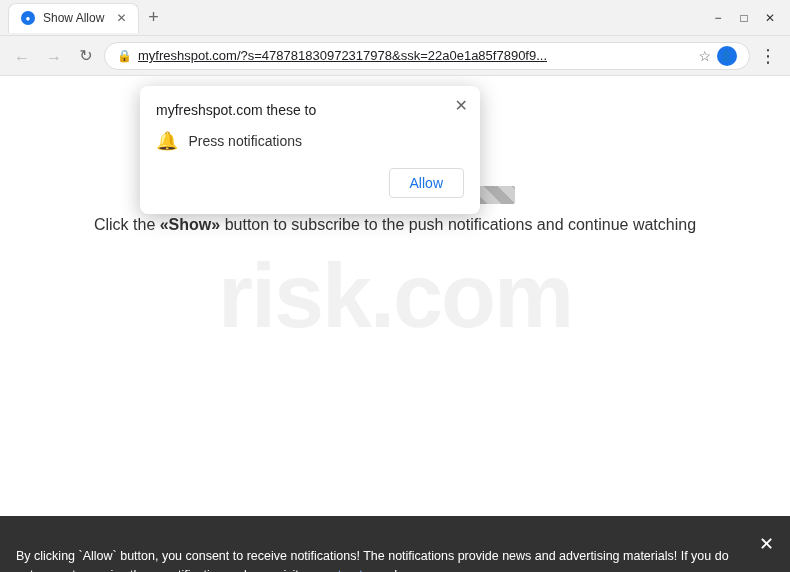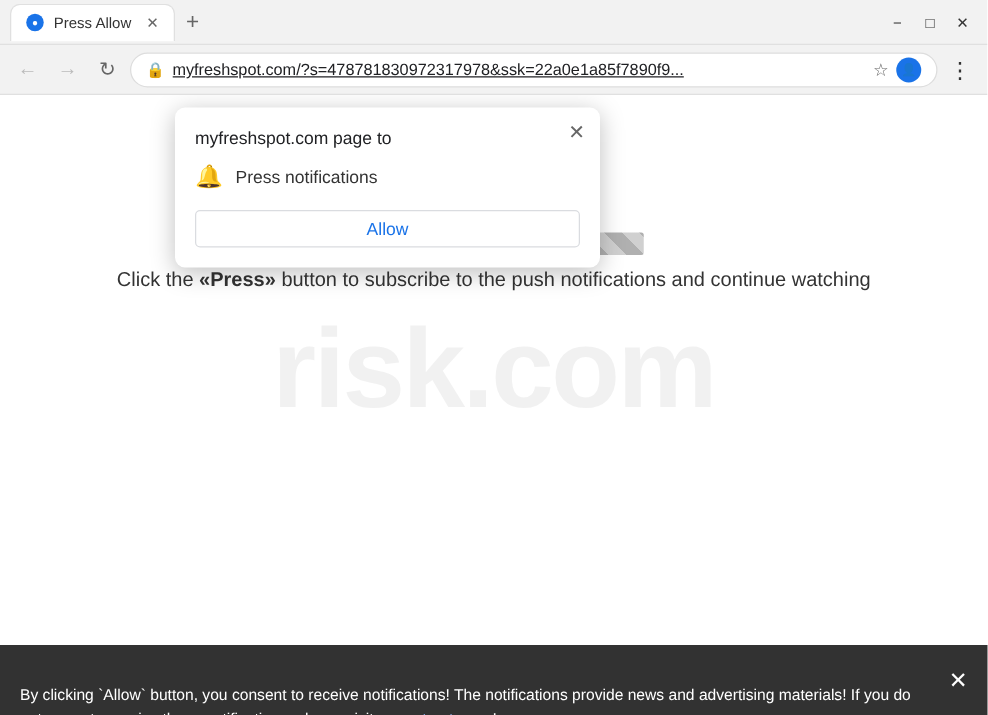--- a/index.html
+++ b/index.html
@@ -233,21 +233,20 @@
       gap: 10px;
       margin-bottom: 16px;
       color: #333;
       font-size: 14px;
     }
     .bell-icon { font-size: 18px; color: #333; }
     .popup-buttons {
       display: flex;
       justify-content: flex-end;
       gap: 8px;
-      flex-direction: column;
     }
     .popup-btn {
       padding: 6px 20px;
       border-radius: 4px;
       font-size: 14px;
       cursor: pointer;
       border: 1px solid #dadce0;
       background: #fff;
       color: #1a73e8;
       font-weight: 500;
@@ -284,21 +283,21 @@
       flex-shrink: 0;
     }
   </style>
 </head>
 <body>
 
 <div class="title-bar">
   <div class="tab-area">
     <div class="tab">
       <span class="tab-favicon">●</span>
-      <span>Press Allow</span>
+      <span>Show Allow</span>
       <span class="tab-close">✕</span>
     </div>
     <div class="new-tab-btn">+</div>
   </div>
   <div class="title-bar-controls">
     <div class="title-btn">−</div>
     <div class="title-btn">□</div>
     <div class="title-btn close">✕</div>
   </div>
 </div>
@@ -316,26 +315,26 @@
   <div class="menu-btn">⋮</div>
 </div>
 
 <div class="page-content">
 
   <div class="watermark">risk.com</div>
 
   <div class="progress-area"></div>
 
   <div class="main-text">
-    <span>Click the <strong>«Press»</strong> button to subscribe to the push notifications and continue watching</span>
+    <span>Click the <strong>«Show»</strong> button to subscribe to the push notifications and continue watching</span>
   </div>
 
   <div class="notification-popup">
     <span class="popup-close">✕</span>
-    <div class="popup-title">myfreshspot.com page to</div>
+    <div class="popup-title">myfreshspot.com these to</div>
     <div class="popup-permission">
       <span class="bell-icon">🔔</span>
       <span>Press notifications</span>
     </div>
     <div class="popup-buttons">
       <button class="popup-btn">Allow</button>
     </div>
   </div>
 
 </div>

